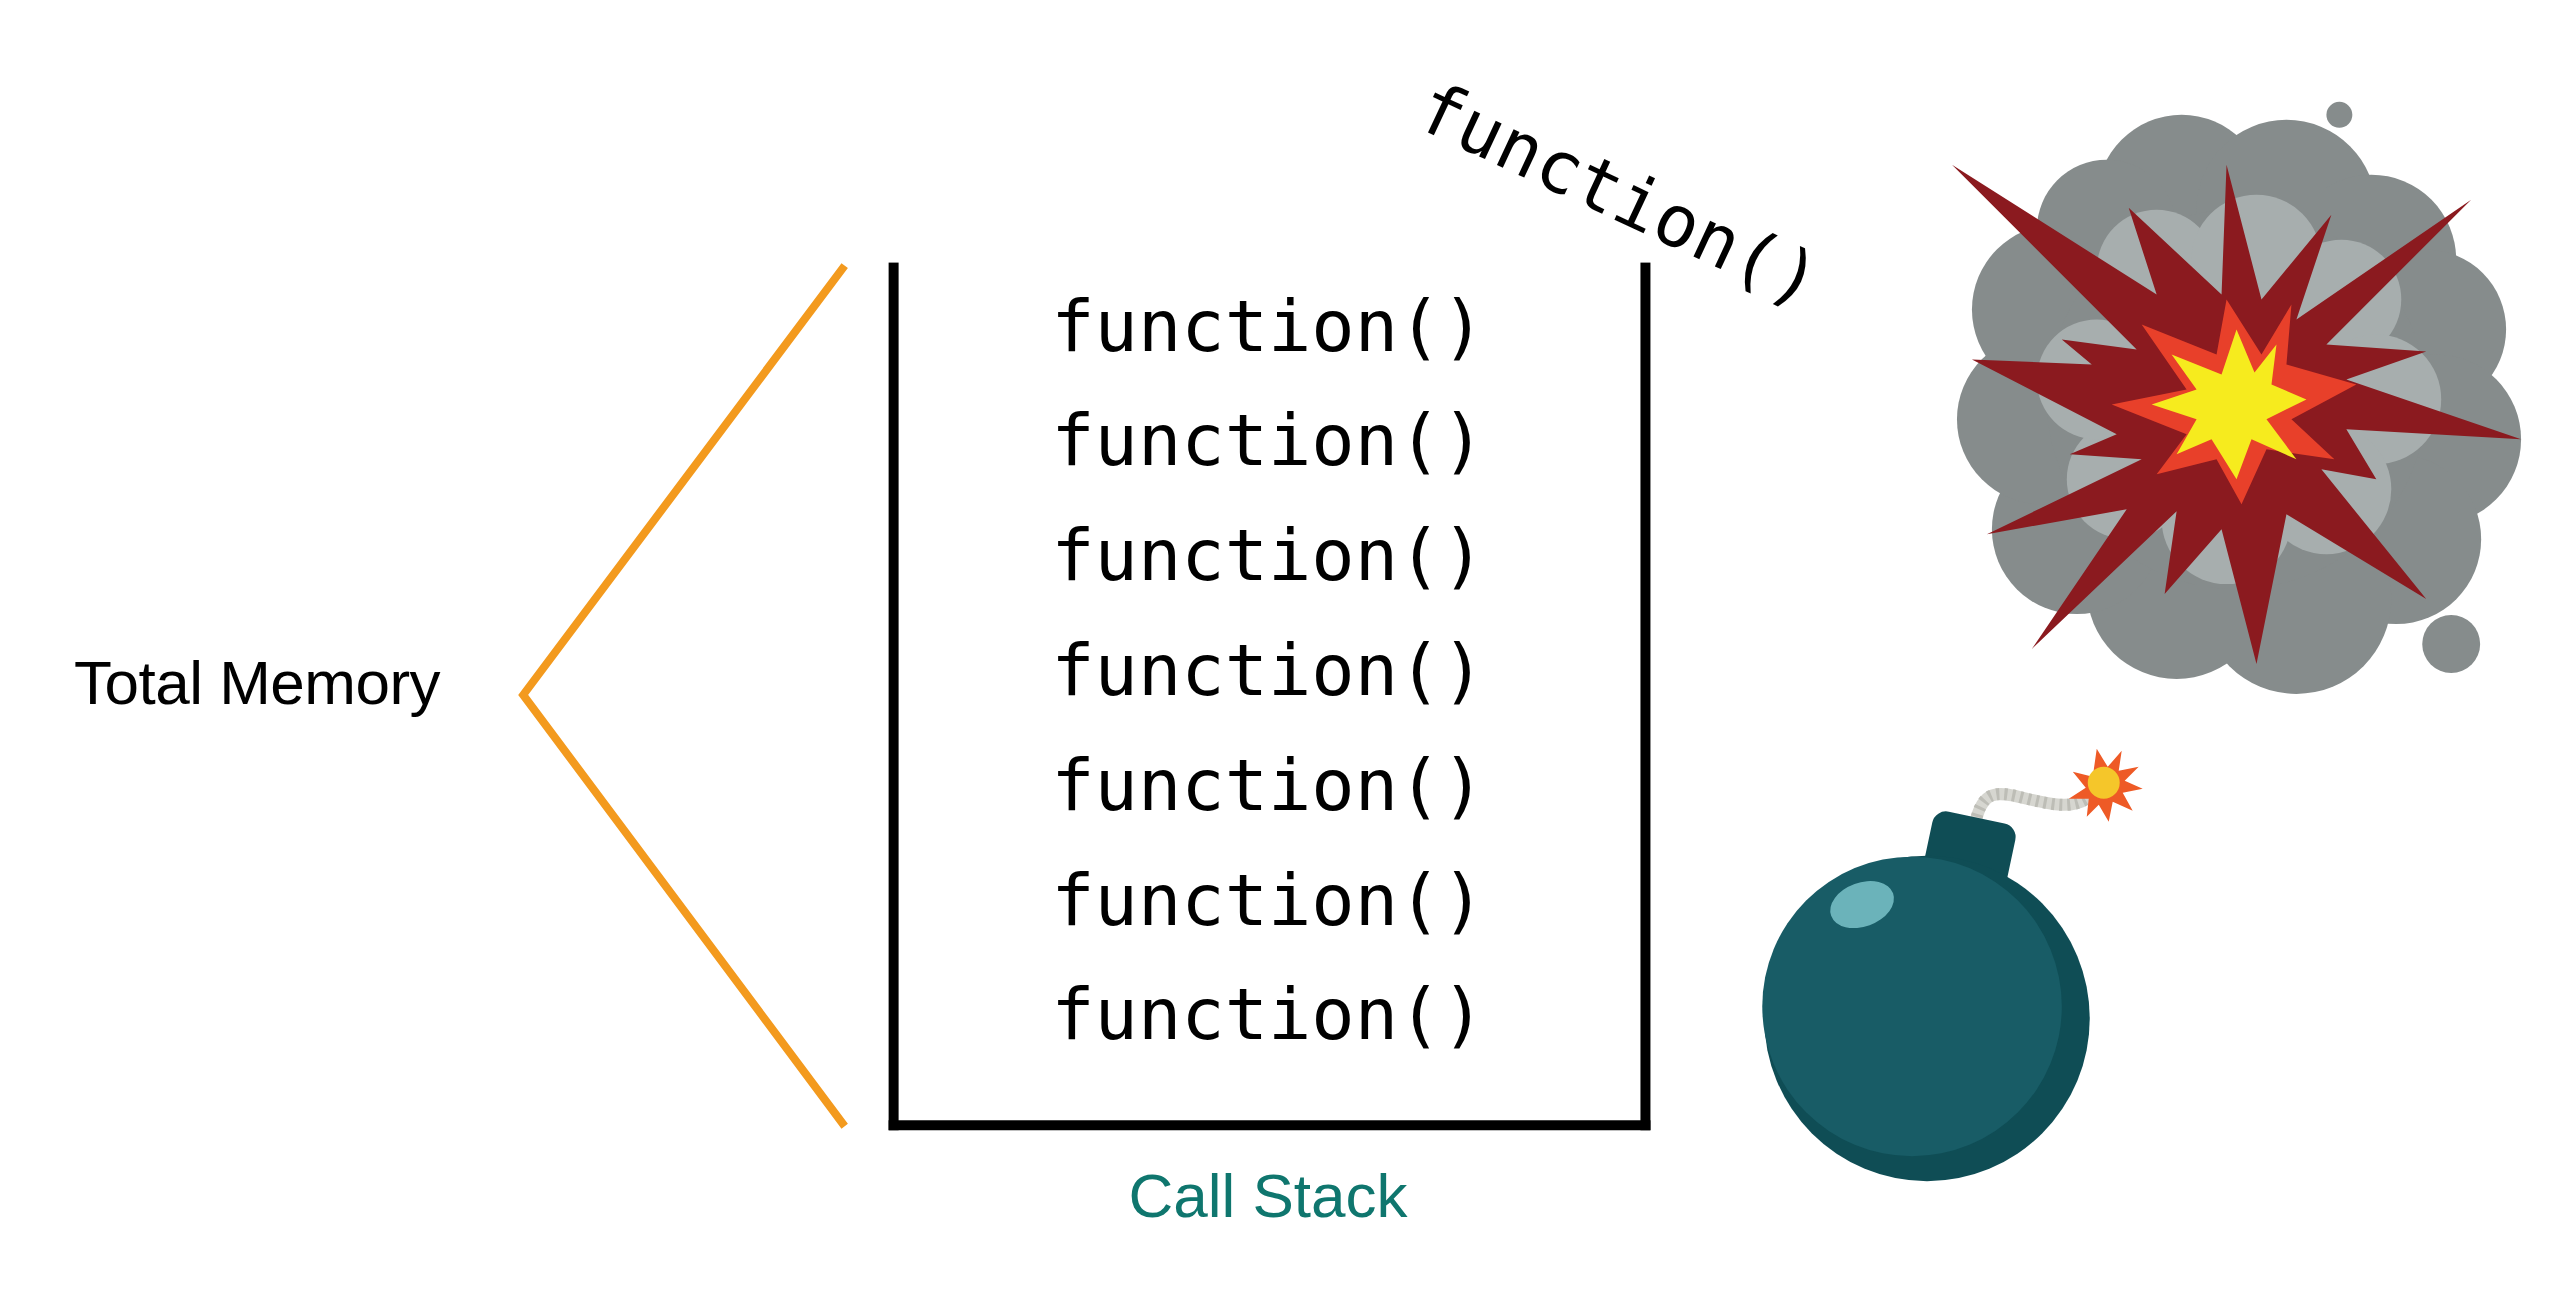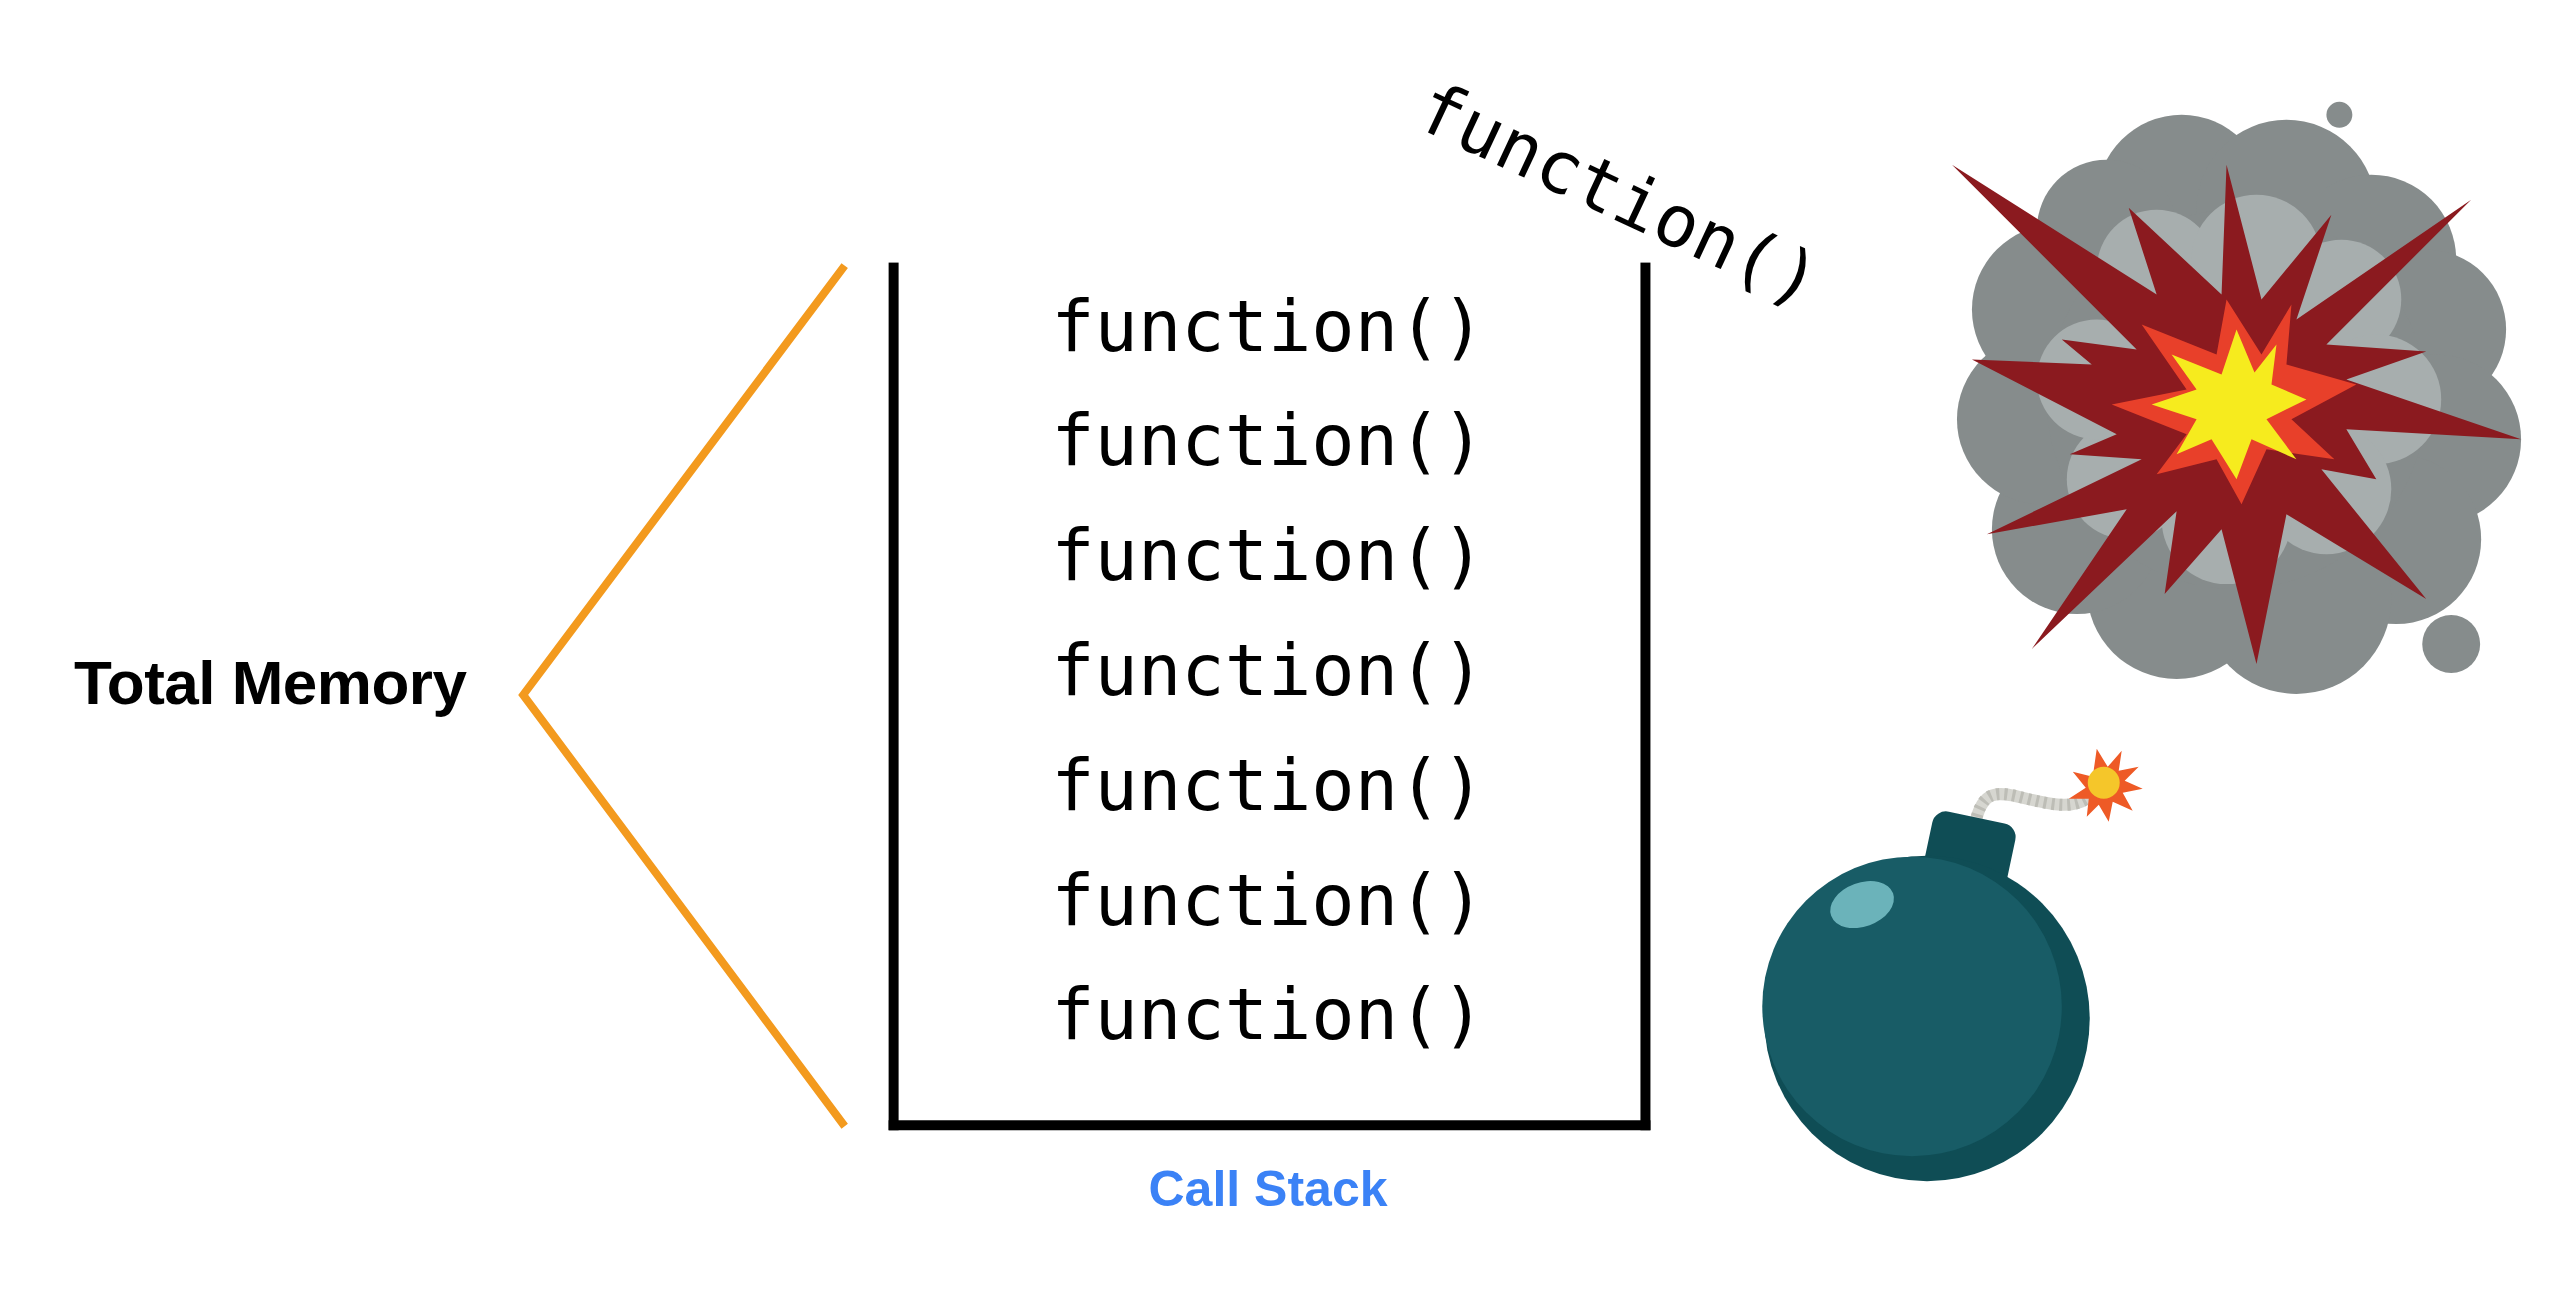--- a/index.html
+++ b/index.html
@@ -1,26 +1,26 @@
 <!DOCTYPE html>
 <html><head>
   <meta charset="utf-8">
   <style>
     html, body { margin: 0; padding: 0; background: #ffffff; }
     body { width: 2576px; height: 1296px; position: relative; overflow: hidden; }
     #scene { position: absolute; left: 0; top: 0; width: 2576px; height: 1296px; }
     .mono { font-family: "DejaVu Sans Mono", "Liberation Mono", monospace; }
-    .bold { font-family: "Liberation Sans", "DejaVu Sans", sans-serif; font-weight: bold; }
+    .bold { font-family: "Liberation Sans", "DejaVu Sans", sans-serif; font-weight: normal; }
     .label-total {
       position: absolute; left: 74px; top: 647px;
       font-size: 62px; color: #000; letter-spacing: -0.5px;
     }
     .label-callstack {
       position: absolute; left: 1268px; top: 1160px; transform: translateX(-50%);
-      font-size: 50px; color: #3b82f6; white-space: nowrap;
+      font-size: 62px; color: #0f766e; white-space: nowrap;
     }
     .stack-frame {
       position: absolute; left: 1268px; transform: translateX(-50%);
       font-size: 72px; color: #000; white-space: nowrap; line-height: 1;
     }
     .overflow-frame {
       position: absolute; left: 1438px; top: 70px;
       font-size: 72px; color: #000; white-space: nowrap; line-height: 1;
       transform-origin: 0 0; transform: rotate(25deg);
     }

